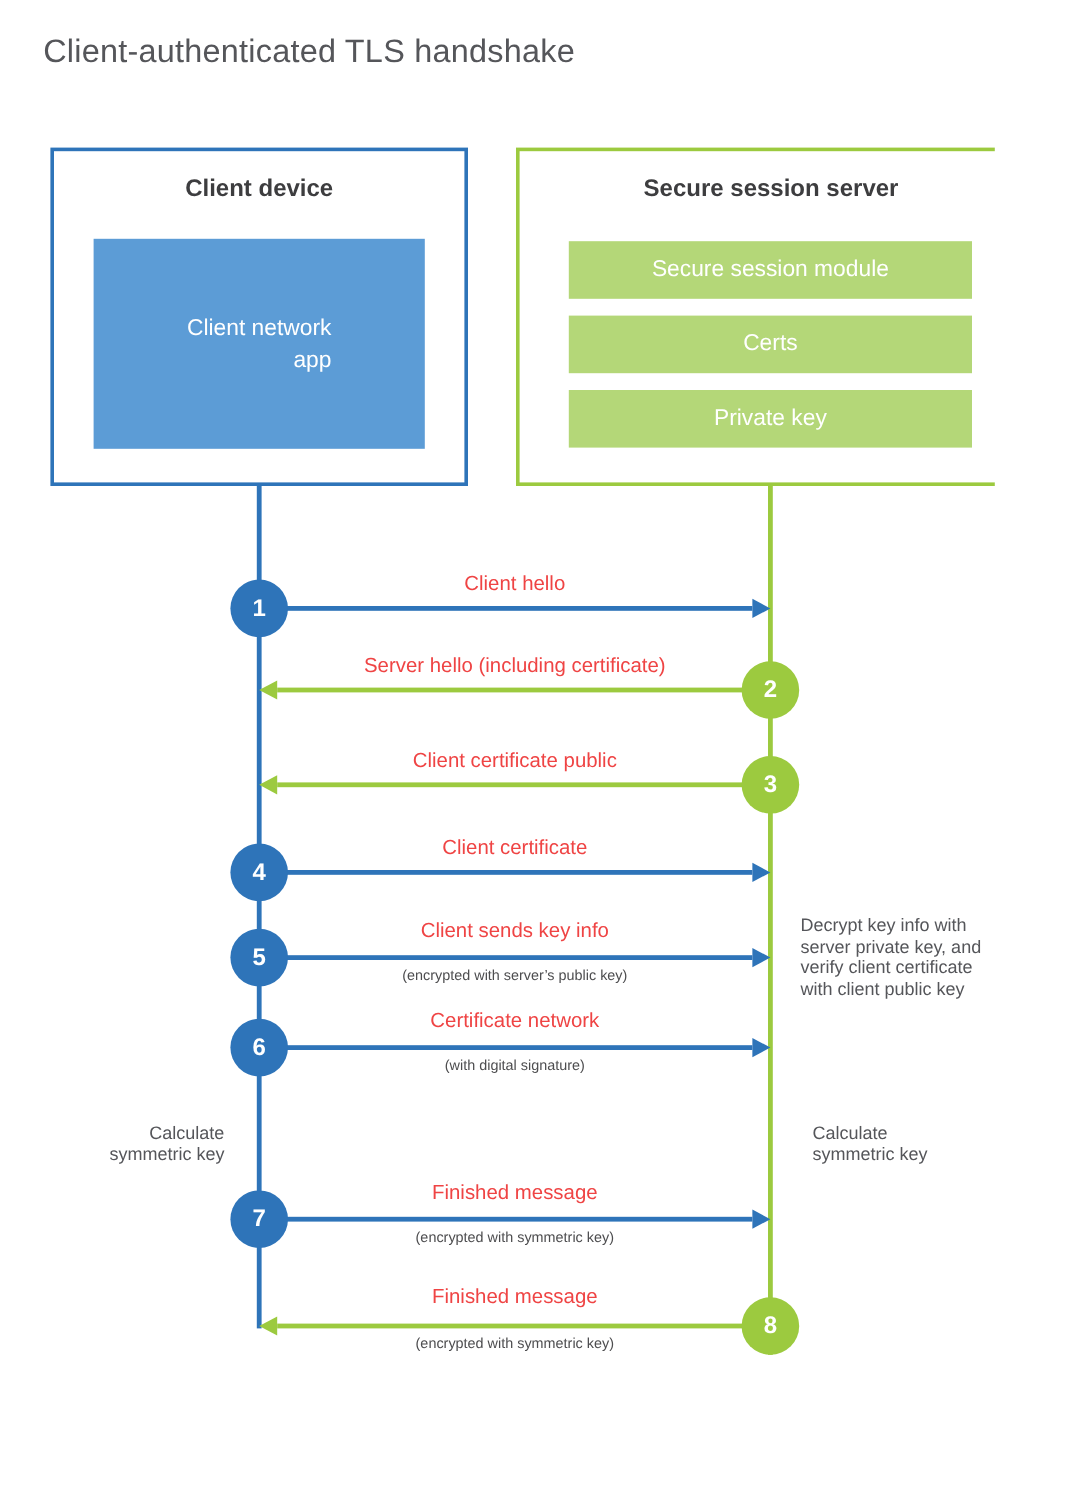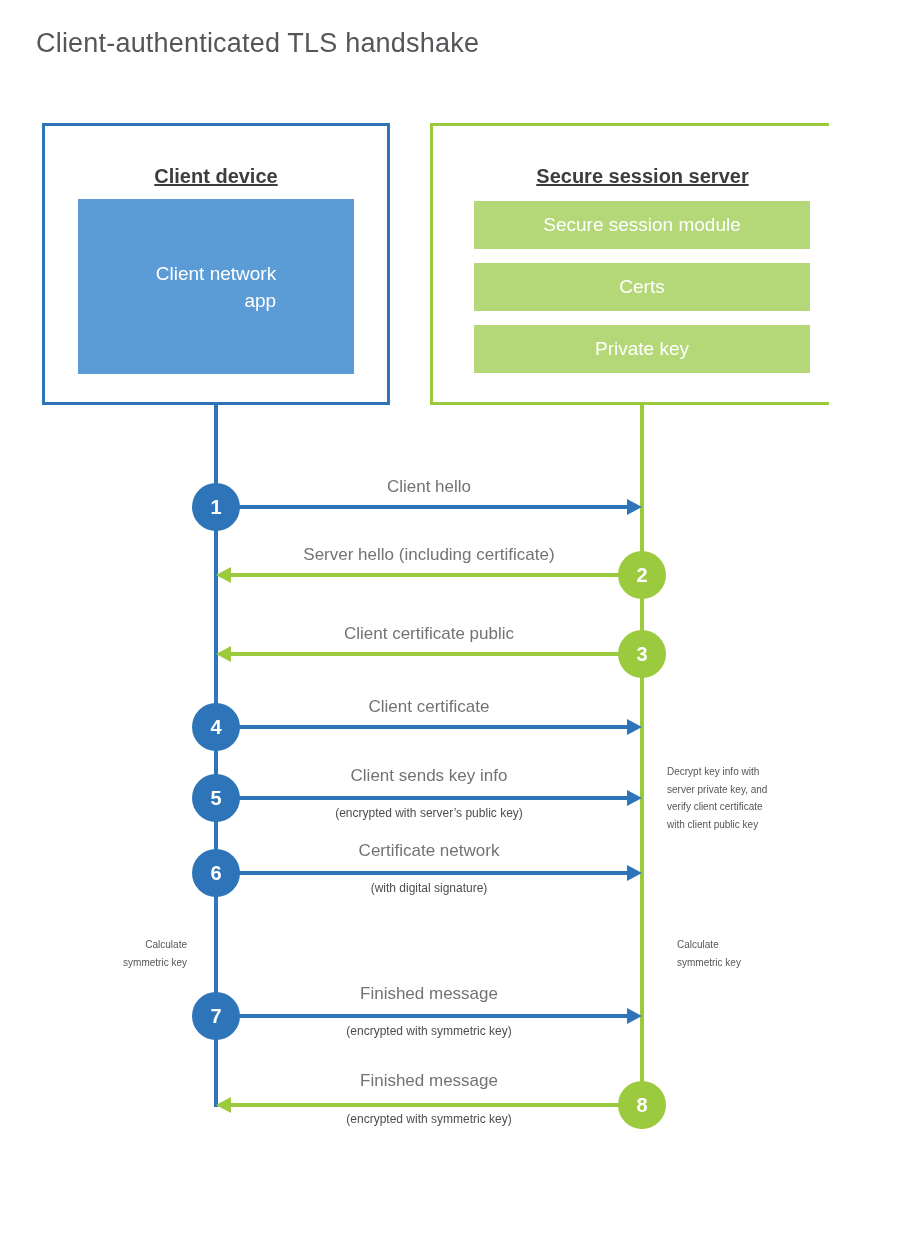--- a/index.html
+++ b/index.html
@@ -9,22 +9,22 @@
   }
   .page-title{
     position:absolute;left:36px;top:28px;margin:0;
     font-size:27px;font-weight:300;color:#55565a;letter-spacing:.2px;
   }
   
   .entity-box{position:absolute;top:123px;height:282px;background:#fff;box-sizing:border-box;}
   .entity-box.client{left:42px;width:348px;border:3px solid #2e74b9;}
   .entity-box.server{left:430px;width:425px;border:3px solid #9cca3f;}
   .entity-title{
-    position:absolute;left:0;right:0;top:39px;text-align:center;
-    font-weight:bold;font-size:20px;color:#3d3d3f;text-decoration:underline;
+    position:absolute;left:0;right:0;top:20px;text-align:center;
+    font-weight:bold;font-size:20px;color:#3d3d3f;
   }
   .app-box{
     position:absolute;left:78px;top:199px;width:276px;height:175px;
     background:#5c9cd6;color:#ffffff;font-size:19px;line-height:27px;
     display:flex;align-items:center;justify-content:center;text-align:right;
     white-space:pre-line;
   }
   .module-bar{
     position:absolute;left:474px;width:336px;height:48px;background:#b4d778;
     color:#ffffff;font-size:19px;display:flex;align-items:center;justify-content:center;
@@ -42,28 +42,28 @@
   .step-circle.blue{background:#2e74b9;}
   .step-circle.green{background:#9cca3f;}
   .msg-line{position:absolute;height:4px;}
   .msg-line.blue{background:#2e74b9;}
   .msg-line.green{background:#9cca3f;}
   .arrowhead{position:absolute;width:0;height:0;border-top:8px solid transparent;border-bottom:8px solid transparent;}
   .arrowhead.right{border-left:15px solid #2e74b9;}
   .arrowhead.left{border-right:15px solid #9cca3f;}
   .msg-label{
     position:absolute;left:217px;width:424px;text-align:center;
-    font-size:17px;color:#737373;
+    font-size:17px;color:#ef4444;
   }
   .msg-sublabel{
     position:absolute;left:217px;width:424px;text-align:center;
     font-size:12px;color:#4d4d4f;
   }
   .side-note{
-    position:absolute;font-size:10px;line-height:17.5px;color:#55565a;
+    position:absolute;font-size:15px;line-height:17.5px;color:#55565a;
     white-space:pre-line;
   }
   .side-note.right-align{text-align:right;}
 </style>
 </head>
 <body>
 
 <div class="canvas">
 
   <h1 class="page-title">Client-authenticated TLS handshake</h1>

